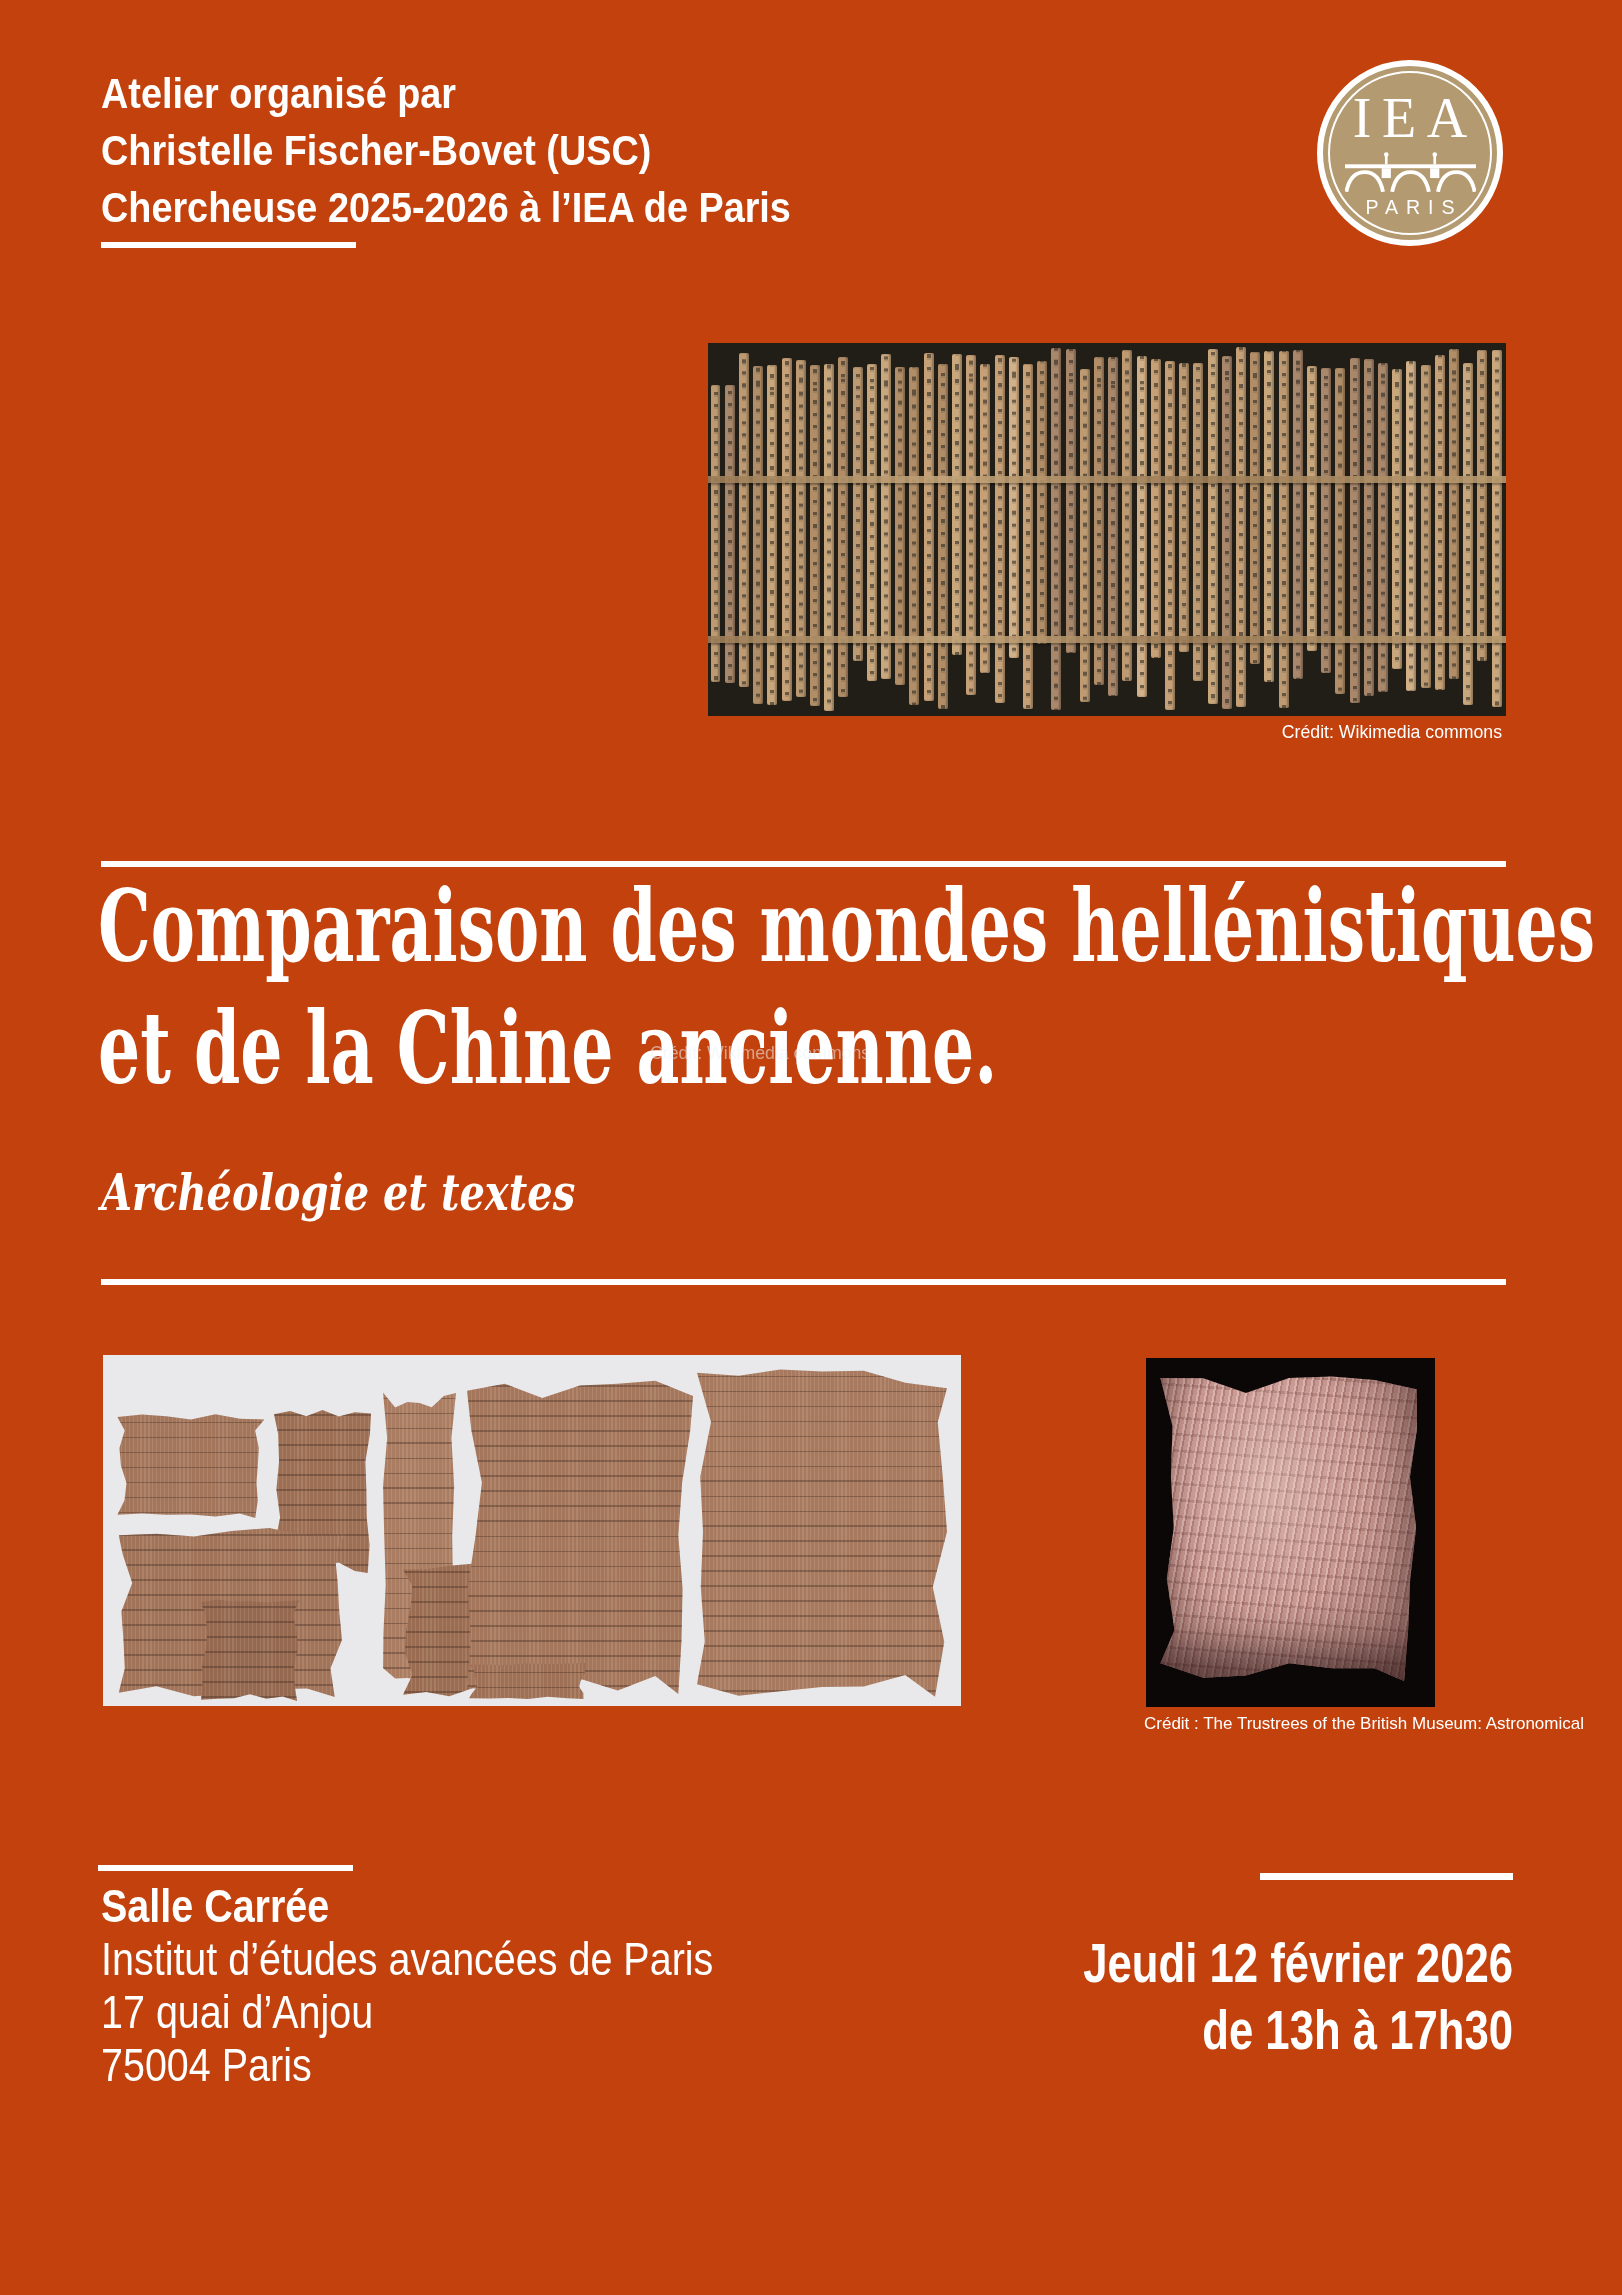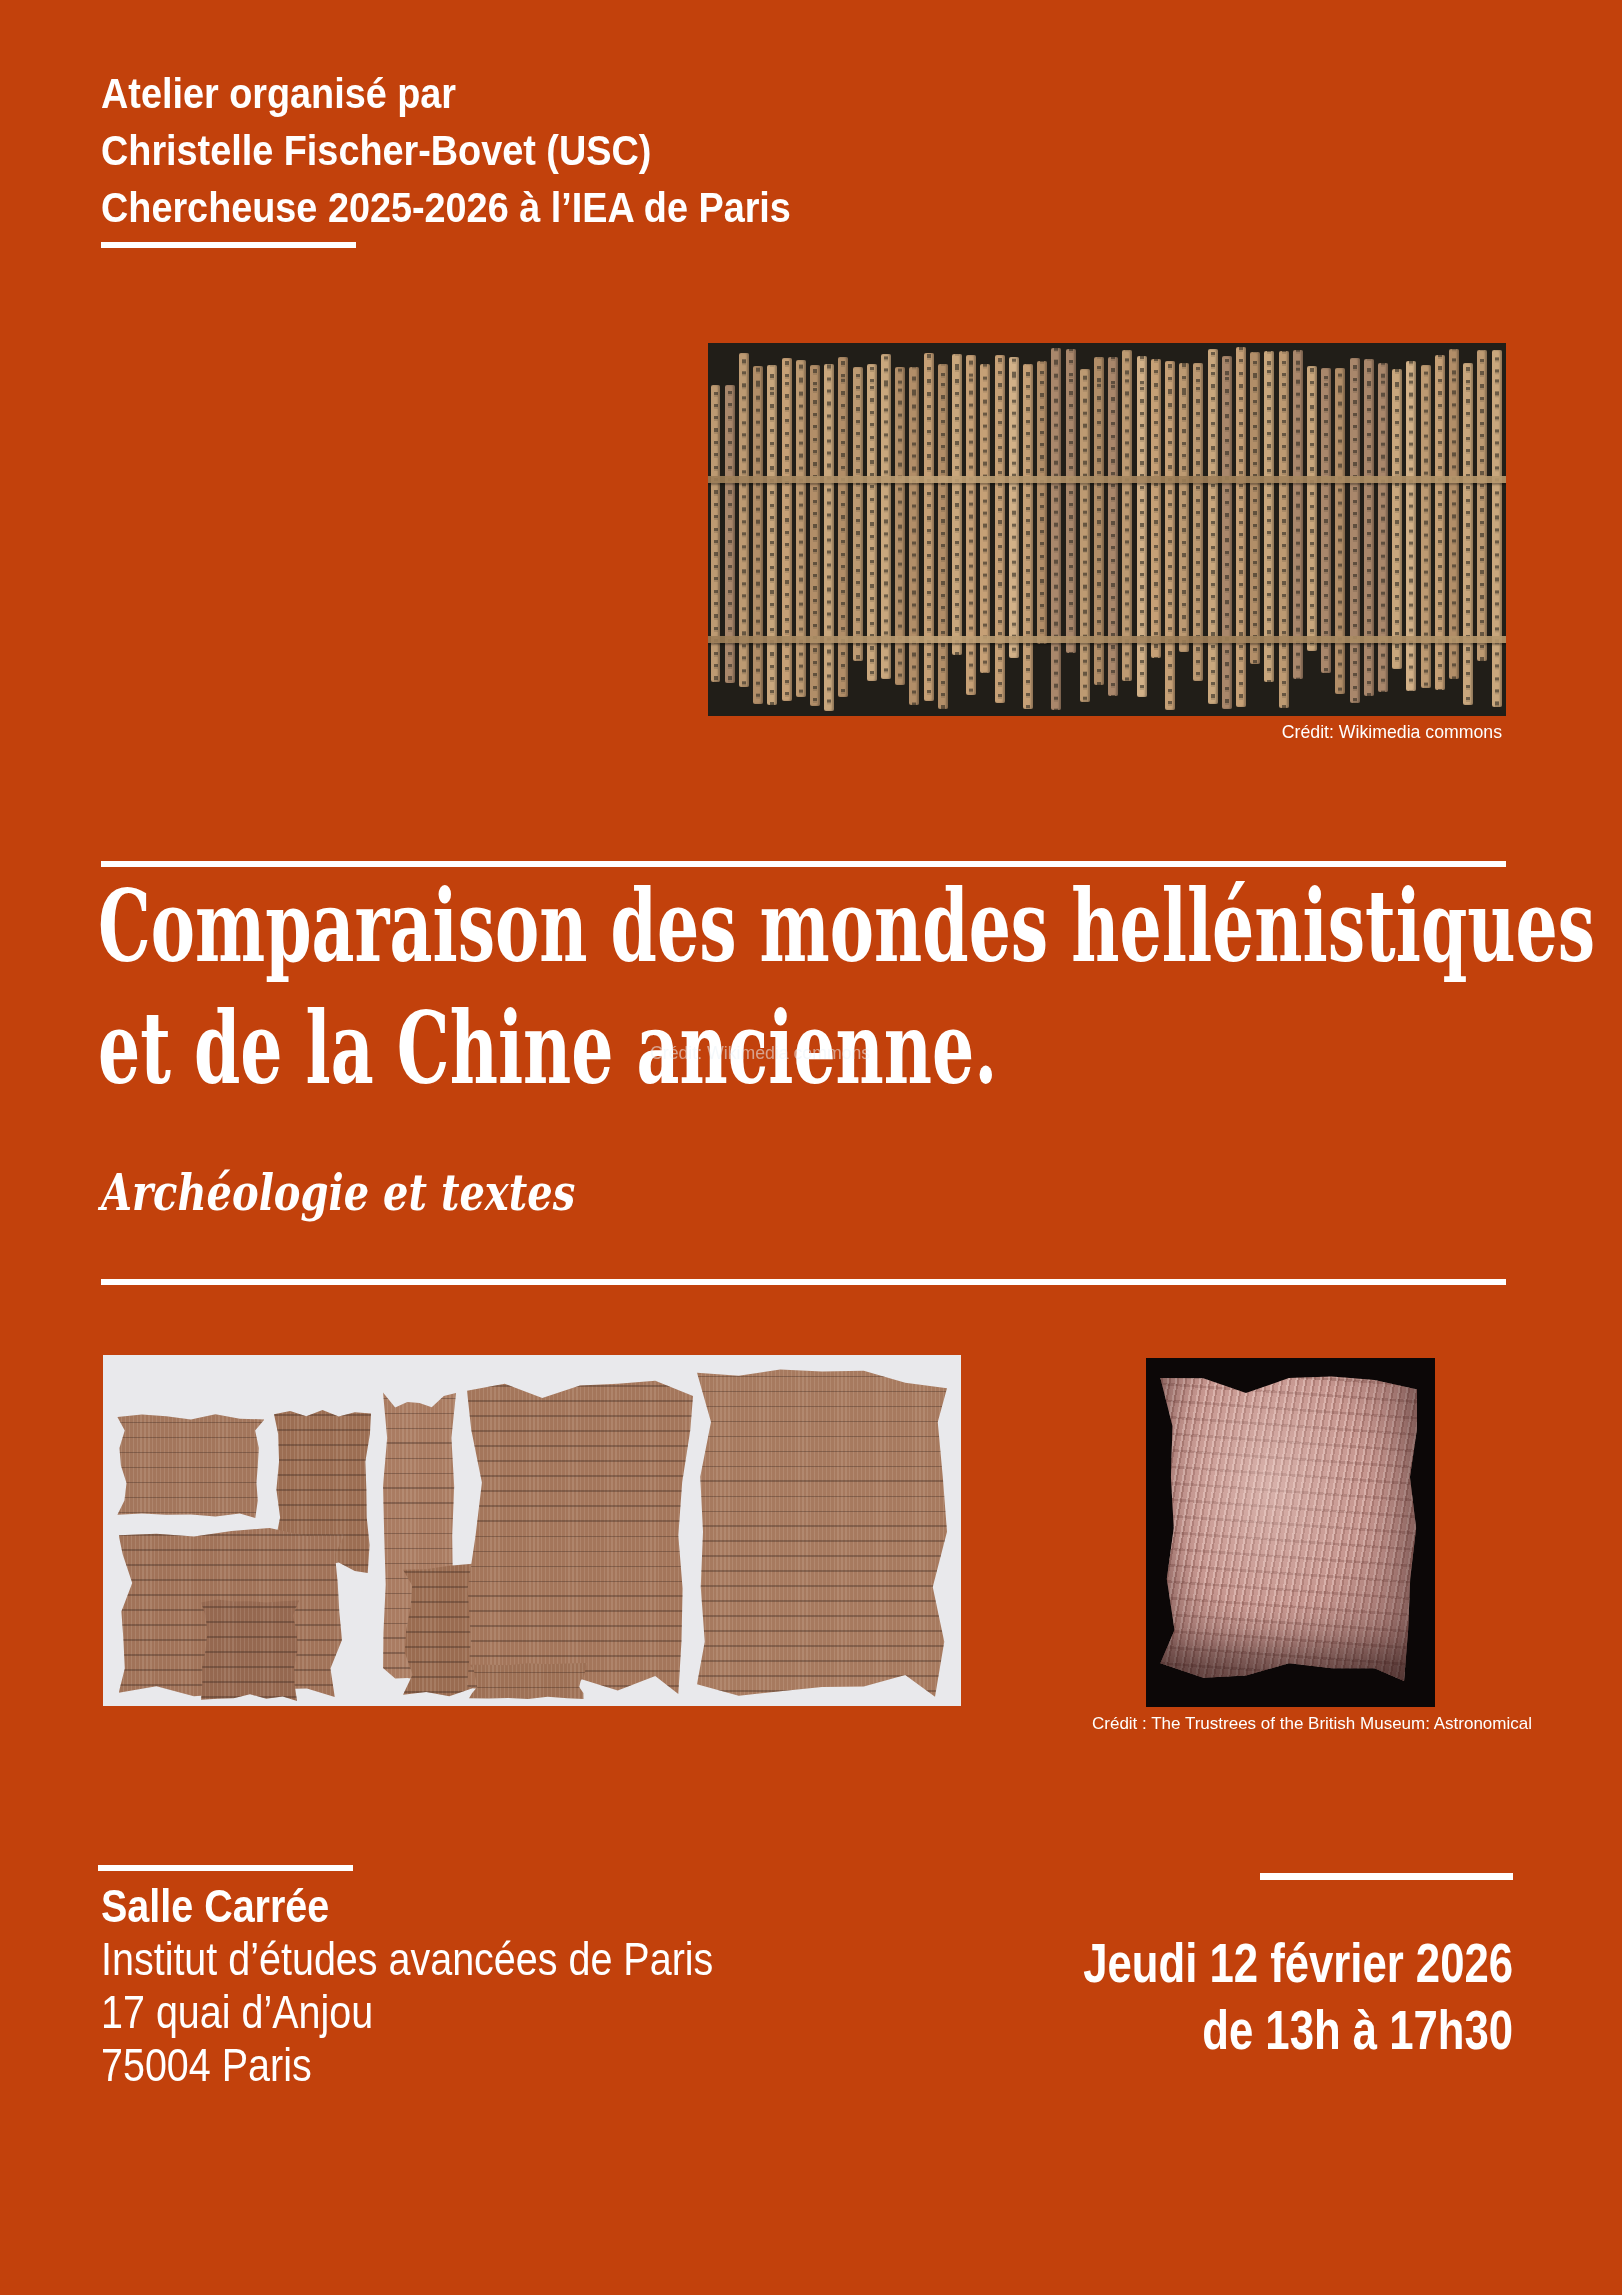--- a/index.html
+++ b/index.html
@@ -29,21 +29,21 @@
   .fig-bamboo{position:absolute;left:708px;top:343px;width:798px;height:373px;
         background:#211e18;overflow:hidden}
   .slat{position:absolute;border-radius:2px}
   .cord{position:absolute;left:0;right:0;height:7.2px;opacity:.9;
         background:linear-gradient(90deg,#9c7d57,#c3a479 30%,#9c7d57 60%,#b99a6f);
         box-shadow:0 2px 2px rgba(0,0,0,.35)}
 
   .credit{position:absolute;font-size:17.7px;color:#fff}
   #credit-bamboo{top:722px;right:121px}
   #credit-papyrus{left:105px;top:1713px}
-  #credit-tablet{left:1092px;top:1714px;font-size:17px}
+  #credit-tablet{left:1144px;top:1714px;font-size:17px}
 
   .title{position:absolute;left:98px;top:865px;font-family:"DejaVu Serif",serif;font-weight:bold;
         font-size:99px;line-height:122px;transform:scaleX(.67);transform-origin:left top;
         white-space:nowrap;z-index:2}
   .title-overlay{position:absolute;left:650px;top:1043px;font-size:17.7px;
         color:rgba(235,243,247,.55);z-index:3}
   .subtitle{position:absolute;left:101px;top:1163px;font-family:"DejaVu Serif",serif;
         font-weight:bold;font-style:italic;font-size:50px;transform:scaleX(.8);
         transform-origin:left top;white-space:nowrap}
 
@@ -75,20 +75,39 @@
 
 <div class="poster" style="background: #c2410c; color: rgb(255, 255, 255);">
 
   <div class="org">
     <div>Atelier organisé par</div>
     <div>Christelle Fischer-Bovet (USC)</div>
     <div>Chercheuse 2025-2026 à l’IEA de Paris</div>
   </div>
   <div class="rule" id="rule-header"></div>
 
+  <div class="logo" style="background: rgb(180, 154, 112);">
+    <div class="logo-ring"></div>
+    <div class="logo-acronym">IEA</div>
+    <svg class="logo-bridge" viewBox="0 0 200 62" xmlns="http://www.w3.org/2000/svg">
+      <g stroke="#ffffff" fill="none">
+        <path d="M63 20 V7" stroke-width="4"></path>
+        <circle cx="63" cy="5" r="3.5" fill="#ffffff" stroke="none"></circle>
+        <path d="M137 20 V7" stroke-width="4"></path>
+        <circle cx="137" cy="5" r="3.5" fill="#ffffff" stroke="none"></circle>
+        <rect x="0" y="20" width="200" height="6" fill="#ffffff" stroke="none"></rect>
+        <rect x="56" y="26" width="14" height="15" fill="#ffffff" stroke="none"></rect>
+        <rect x="130" y="26" width="14" height="15" fill="#ffffff" stroke="none"></rect>
+        <path d="M2 62 Q8 32 30 32 Q52 32 58 62" stroke-width="6"></path>
+        <path d="M72 62 Q78 32 100 32 Q122 32 128 62" stroke-width="6"></path>
+        <path d="M142 62 Q148 32 170 32 Q192 32 198 62" stroke-width="6"></path>
+      </g>
+    </svg>
+    <div class="logo-city">PARIS</div>
+  </div>
 
   <figure class="fig-bamboo">
       <div class="slat" style="left: 2.6px; top: 42px; width: 9.8px; height: 297px; background-color: rgb(189, 154, 114); background-image: repeating-linear-gradient(rgba(44, 40, 32, 0.6) 0px, rgba(44, 40, 32, 0.6) 3.3px, rgba(44, 40, 32, 0.15) 3.3px, rgba(44, 40, 32, 0.15) 5.2px, transparent 5.2px, transparent 12.4px); background-size: 3.9px 100%; background-repeat: repeat-y; background-position: center 31px; box-shadow: rgba(0, 0, 0, 0.28) -2px 0px 2px inset;"></div>
       <div class="slat" style="left: 17px; top: 42px; width: 9.8px; height: 298px; background-color: rgb(169, 135, 107); background-image: repeating-linear-gradient(rgba(44, 40, 32, 0.6) 0px, rgba(44, 40, 32, 0.6) 3.3px, rgba(44, 40, 32, 0.15) 3.3px, rgba(44, 40, 32, 0.15) 5.2px, transparent 5.2px, transparent 12.4px); background-size: 3.9px 100%; background-repeat: repeat-y; background-position: center 31px; box-shadow: rgba(0, 0, 0, 0.28) -2px 0px 2px inset;"></div>
       <div class="slat" style="left: 31px; top: 10px; width: 9.8px; height: 334px; background-color: rgb(189, 154, 114); background-image: repeating-linear-gradient(rgba(44, 40, 32, 0.6) 0px, rgba(44, 40, 32, 0.6) 3.3px, rgba(44, 40, 32, 0.15) 3.3px, rgba(44, 40, 32, 0.15) 5.2px, transparent 5.2px, transparent 12.4px); background-size: 3.9px 100%; background-repeat: repeat-y; background-position: center 18.3px; box-shadow: rgba(0, 0, 0, 0.28) -2px 0px 2px inset;"></div>
       <div class="slat" style="left: 45px; top: 22.5px; width: 9.8px; height: 338px; background-color: rgb(178, 142, 104); background-image: repeating-linear-gradient(rgba(44, 40, 32, 0.6) 0px, rgba(44, 40, 32, 0.6) 3.3px, rgba(44, 40, 32, 0.15) 3.3px, rgba(44, 40, 32, 0.15) 5.2px, transparent 5.2px, transparent 12.4px); background-size: 3.9px 100%; background-repeat: repeat-y; background-position: center 17.7px; box-shadow: rgba(0, 0, 0, 0.28) -2px 0px 2px inset;"></div>
       <div class="slat" style="left: 59px; top: 22px; width: 9.8px; height: 340px; background-color: rgb(201, 167, 125); background-image: repeating-linear-gradient(rgba(44, 40, 32, 0.6) 0px, rgba(44, 40, 32, 0.6) 3.3px, rgba(44, 40, 32, 0.15) 3.3px, rgba(44, 40, 32, 0.15) 5.2px, transparent 5.2px, transparent 12.4px); background-size: 3.9px 100%; background-repeat: repeat-y; background-position: center 27px; box-shadow: rgba(0, 0, 0, 0.28) -2px 0px 2px inset;"></div>
       <div class="slat" style="left: 74px; top: 15px; width: 9.8px; height: 343px; background-color: rgb(198, 160, 118); background-image: repeating-linear-gradient(rgba(44, 40, 32, 0.6) 0px, rgba(44, 40, 32, 0.6) 3.3px, rgba(44, 40, 32, 0.15) 3.3px, rgba(44, 40, 32, 0.15) 5.2px, transparent 5.2px, transparent 12.4px); background-size: 3.9px 100%; background-repeat: repeat-y; background-position: center 24px; box-shadow: rgba(0, 0, 0, 0.28) -2px 0px 2px inset;"></div>
       <div class="slat" style="left: 88px; top: 17.4px; width: 9.8px; height: 337px; background-color: rgb(189, 154, 114); background-image: repeating-linear-gradient(rgba(44, 40, 32, 0.6) 0px, rgba(44, 40, 32, 0.6) 3.3px, rgba(44, 40, 32, 0.15) 3.3px, rgba(44, 40, 32, 0.15) 5.2px, transparent 5.2px, transparent 12.4px); background-size: 3.9px 100%; background-repeat: repeat-y; background-position: center 19.6px; box-shadow: rgba(0, 0, 0, 0.28) -2px 0px 2px inset;"></div>
       <div class="slat" style="left: 102px; top: 22px; width: 9.8px; height: 341px; background-color: rgb(178, 142, 104); background-image: repeating-linear-gradient(rgba(44, 40, 32, 0.6) 0px, rgba(44, 40, 32, 0.6) 3.3px, rgba(44, 40, 32, 0.15) 3.3px, rgba(44, 40, 32, 0.15) 5.2px, transparent 5.2px, transparent 12.4px); background-size: 3.9px 100%; background-repeat: repeat-y; background-position: center 23px; box-shadow: rgba(0, 0, 0, 0.28) -2px 0px 2px inset;"></div>

